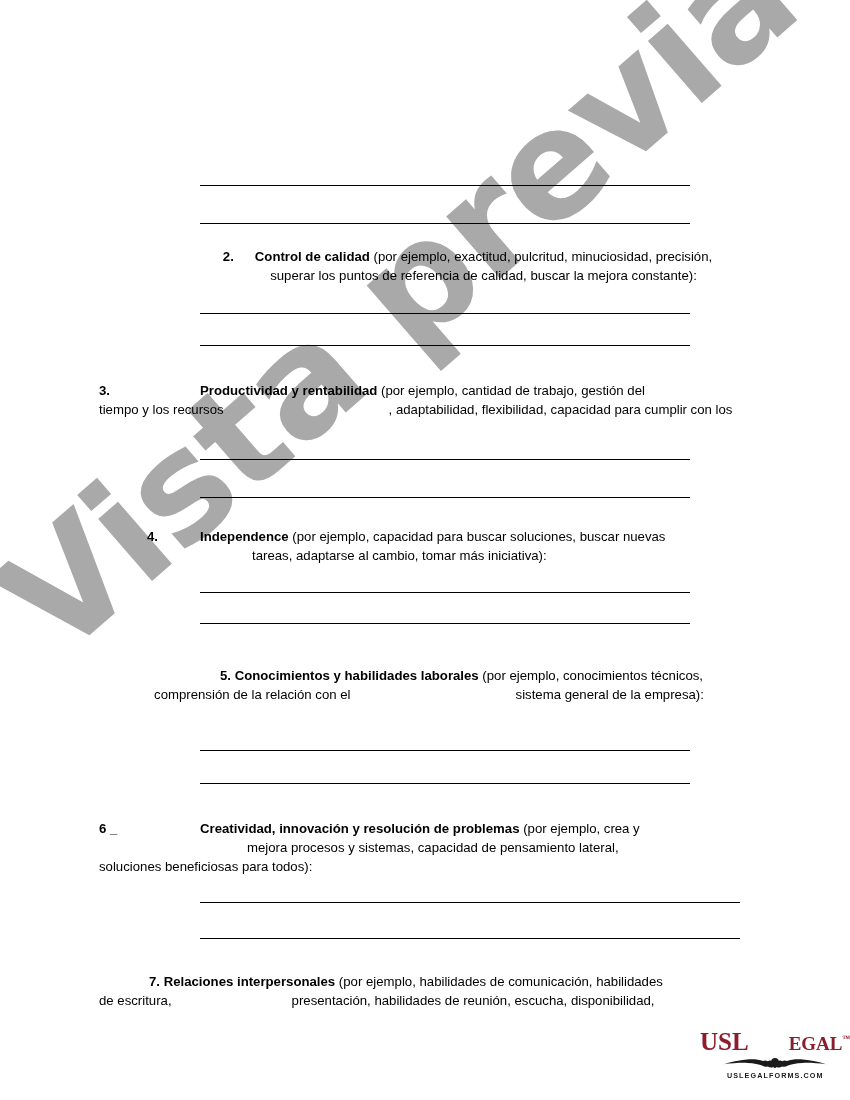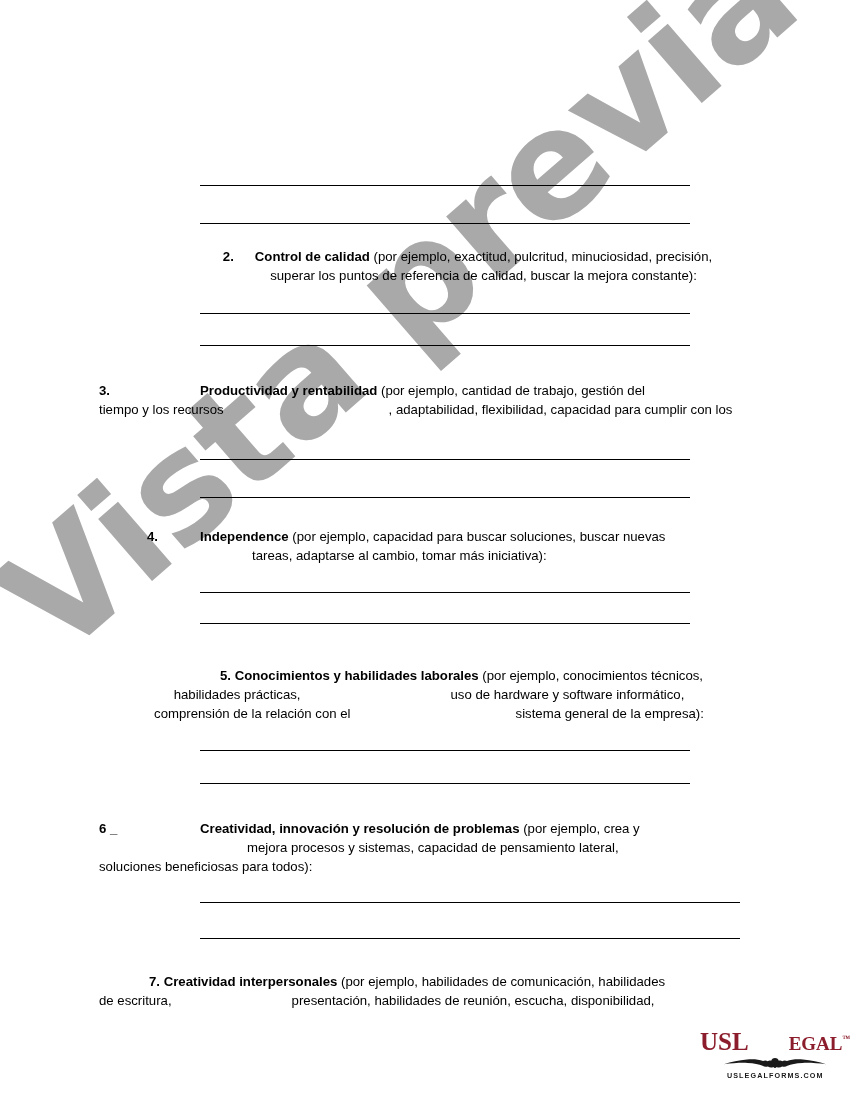--- a/index.html
+++ b/index.html
@@ -158,42 +158,39 @@
       <p class="indent-2" style="padding-left:105px;">tareas, adaptarse al cambio, tomar más iniciativa):</p>
     </div>
     <div class="answer-line" style="left:200px; top:592px; width:490px;"></div>
     <div class="answer-line" style="left:200px; top:623px; width:490px;"></div>
 
     <div class="item" style="left:99px; top:666px; width:660px;text-align:center;">
       <p>
         <span style="font-weight:700; display:inline-block; padding-left:65px;">5.</span> <b>Conocimientos y habilidades laborales</b><span> (por ejemplo, conocimientos técnicos,</span>
       </p>
       <p>
-        <span>habilidades prácticas,</span><span class="gap-md"></span><span>uso de hardware y software informático,</span>
-      </p>
-      <p>
         <span>comprensión de la relación con el</span><span class="gap-lg"></span><span>sistema general de la empresa):</span>
       </p>
     </div>
     <div class="answer-line" style="left:200px; top:750px; width:490px;"></div>
     <div class="answer-line" style="left:200px; top:783px; width:490px;"></div>
 
     <div class="item" style="left:99px; top:819px; width:680px;">
       <p>
         <span class="num-col" style="width:101px;">6 _</span><b>Creatividad, innovación y resolución de problemas</b><span> (por ejemplo, crea y</span>
       </p>
       <p style="padding-left:148px;">mejora procesos y sistemas, capacidad de pensamiento lateral,</p>
       <p>soluciones beneficiosas para todos):</p>
     </div>
     <div class="answer-line" style="left:200px; top:902px; width:540px;"></div>
     <div class="answer-line" style="left:200px; top:938px; width:540px;"></div>
 
     <div class="item" style="left:99px; top:972px; width:680px;">
       <p>
-        <span style="font-weight:700; display:inline-block; padding-left:50px;">7.</span> <b>Creatividad interpersonales</b><span> (por ejemplo, habilidades de comunicación, habilidades</span>
+        <span style="font-weight:700; display:inline-block; padding-left:50px;">7.</span> <b>Relaciones interpersonales</b><span> (por ejemplo, habilidades de comunicación, habilidades</span>
       </p>
       <p>
         <span>de escritura,</span><span class="gap-sm"></span><span>presentación, habilidades de reunión, escucha, disponibilidad,</span>
       </p>
     </div>
 
     <div class="logo" style="left:700px; top:1026px;">
       <div class="logo-word">
         <span>US</span><span>L</span><span class="sm">EGAL</span><span class="logo-tm">™</span>
       </div>

